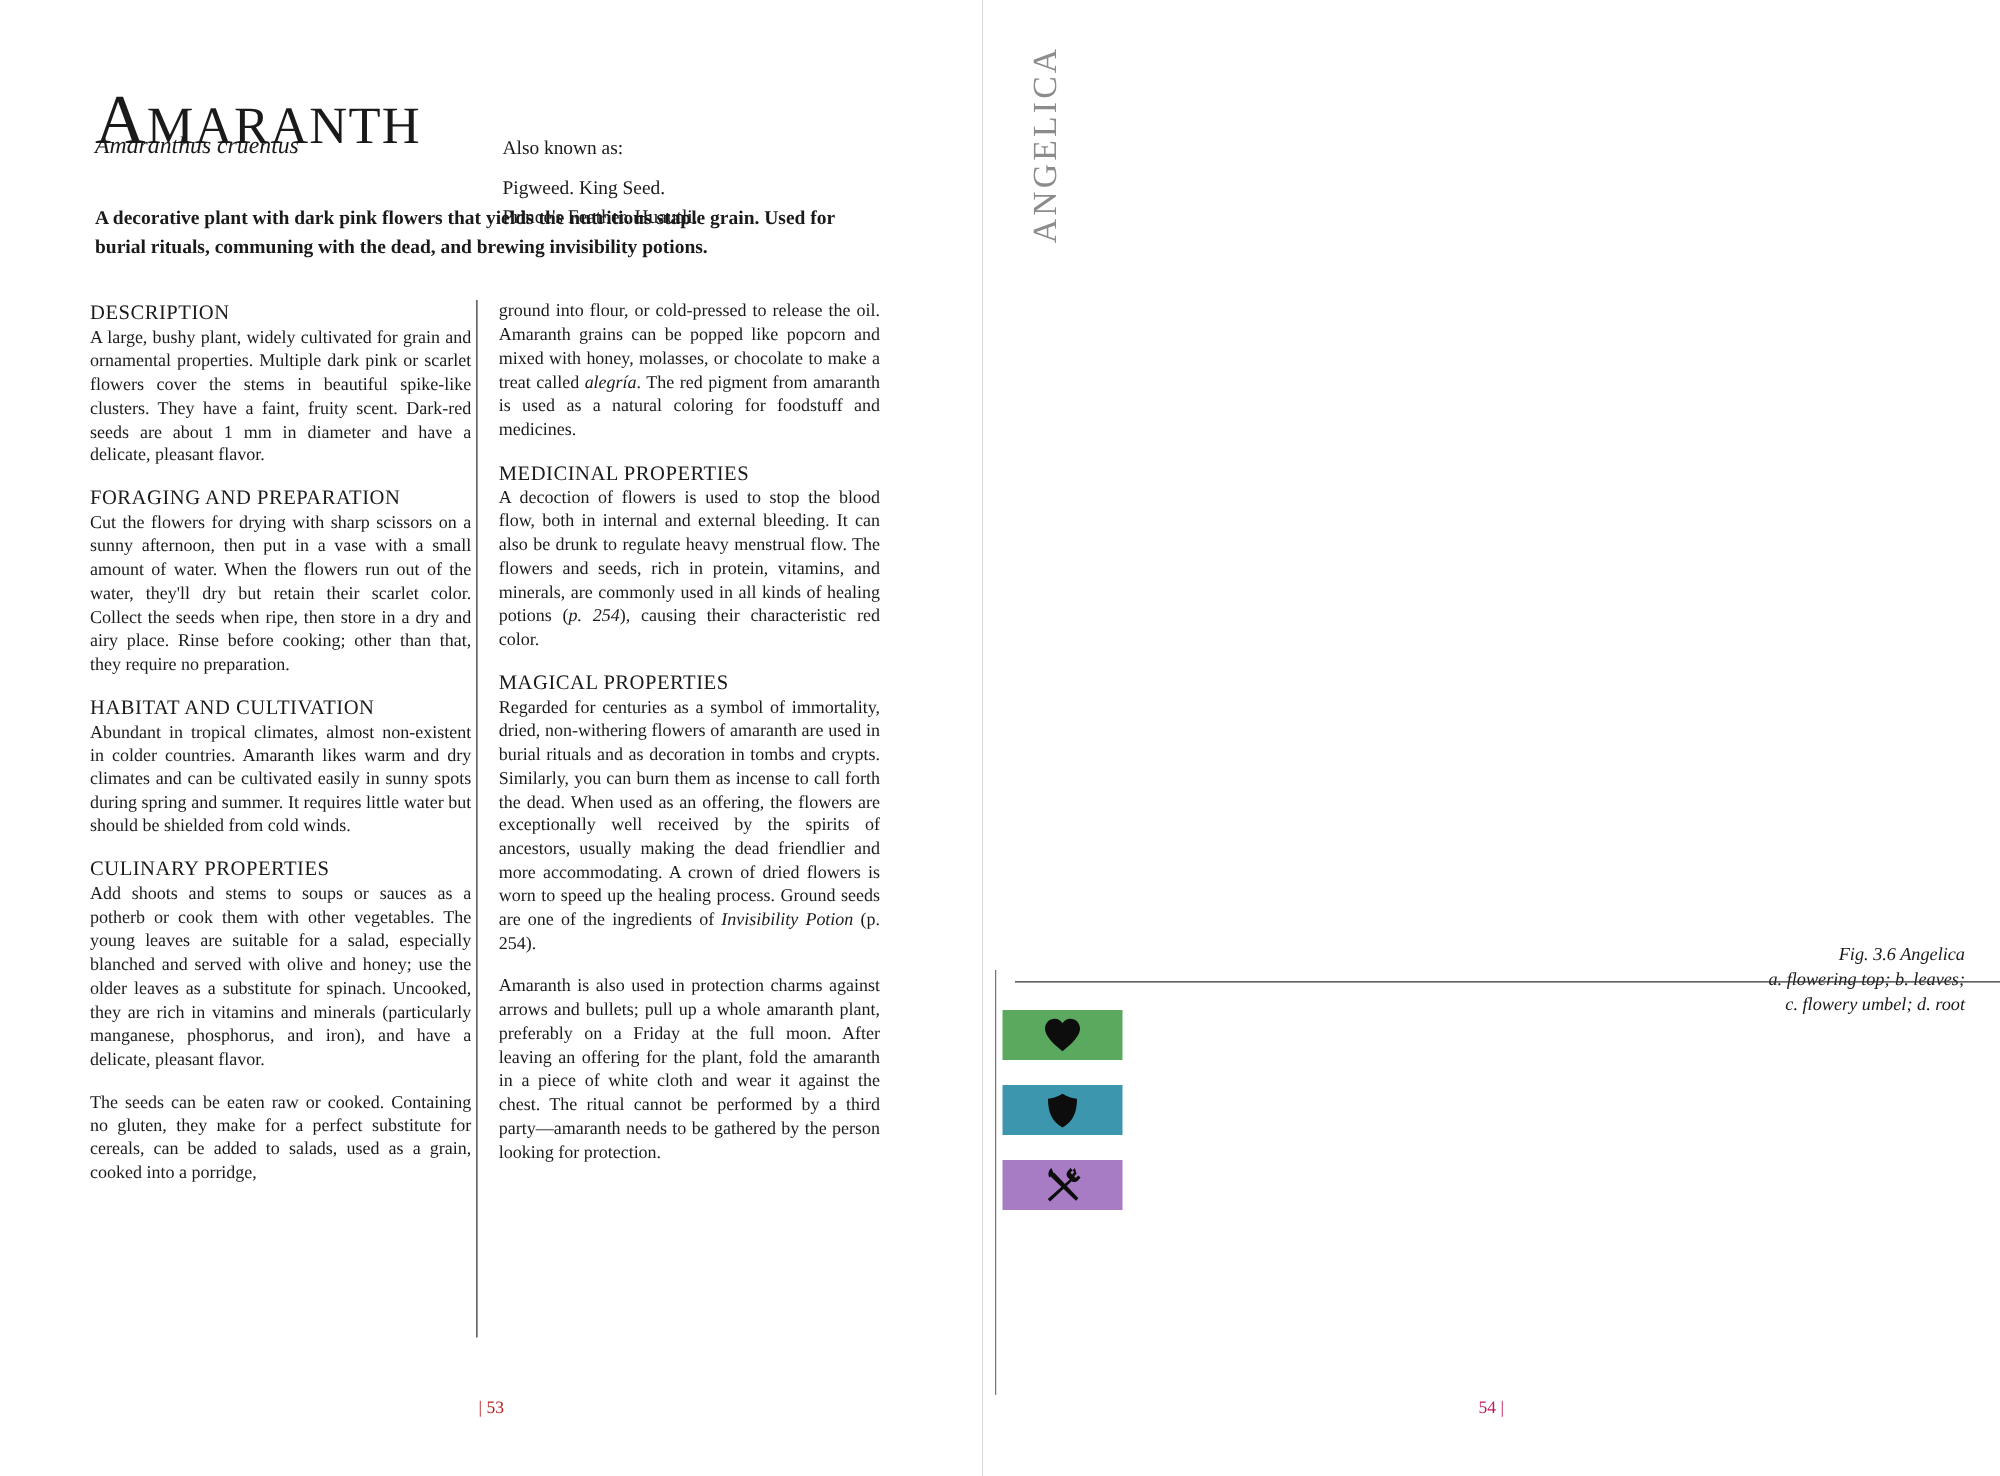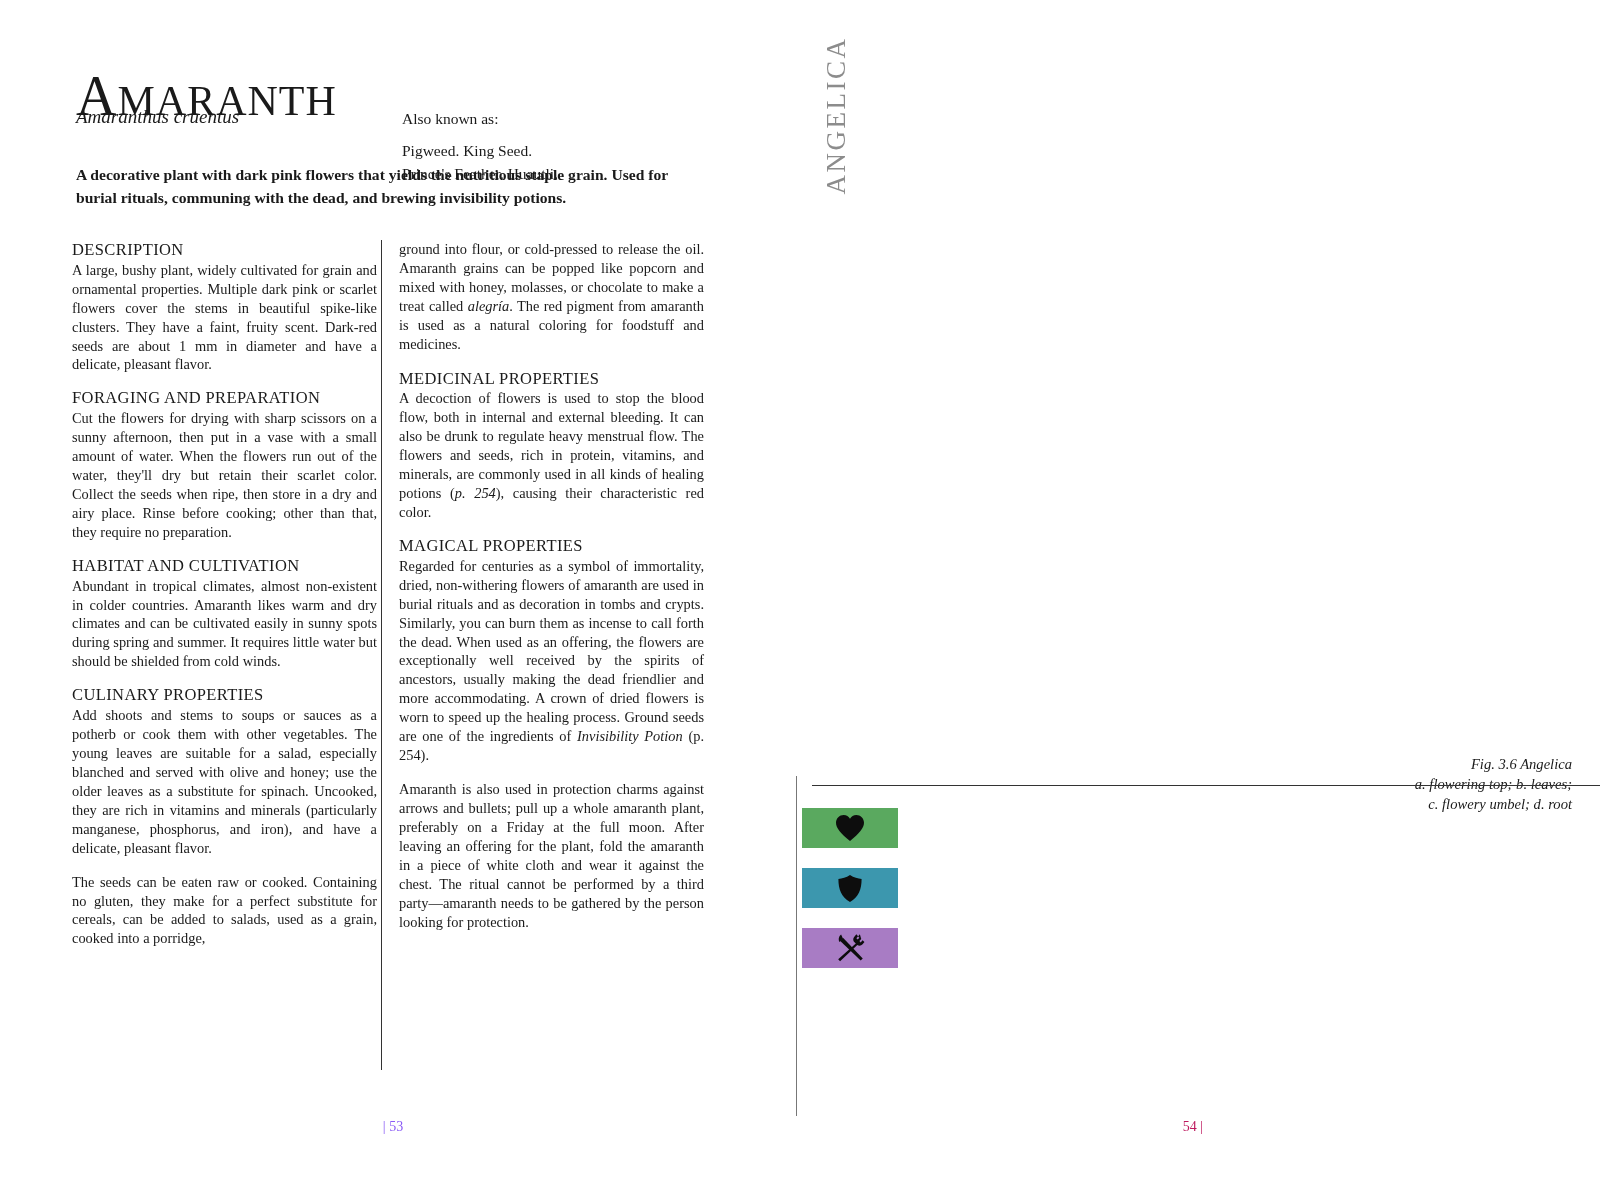--- a/index.html
+++ b/index.html
@@ -70,21 +70,21 @@
     font-size:14.4px; line-height:1.315; margin:0 0 15px 0;
     text-align:justify; hyphens:auto; -webkit-hyphens:auto;
   }
   p.body:last-child { margin-bottom:0; }
   .sec-block { margin-bottom:14px; }
   .sec-block:last-child { margin-bottom:0; }
   i.it { font-style:italic; }
 
   .folio-left {
     position:absolute; left:0; top:1119px; width:786px;
-    text-align:center; font-size:14px; color:#8b5cf6;
+    text-align:center; font-size:14px; color:#b91c1c;
   }
 
   
   .page-right {
     width:814px; height:1181px; position:relative; background:#fff;
   }
   .plate { position:absolute; left:0; top:0; width:814px; height:772px; }
 
   .vert-name {
     position:absolute; left:-40px; top:100px;

